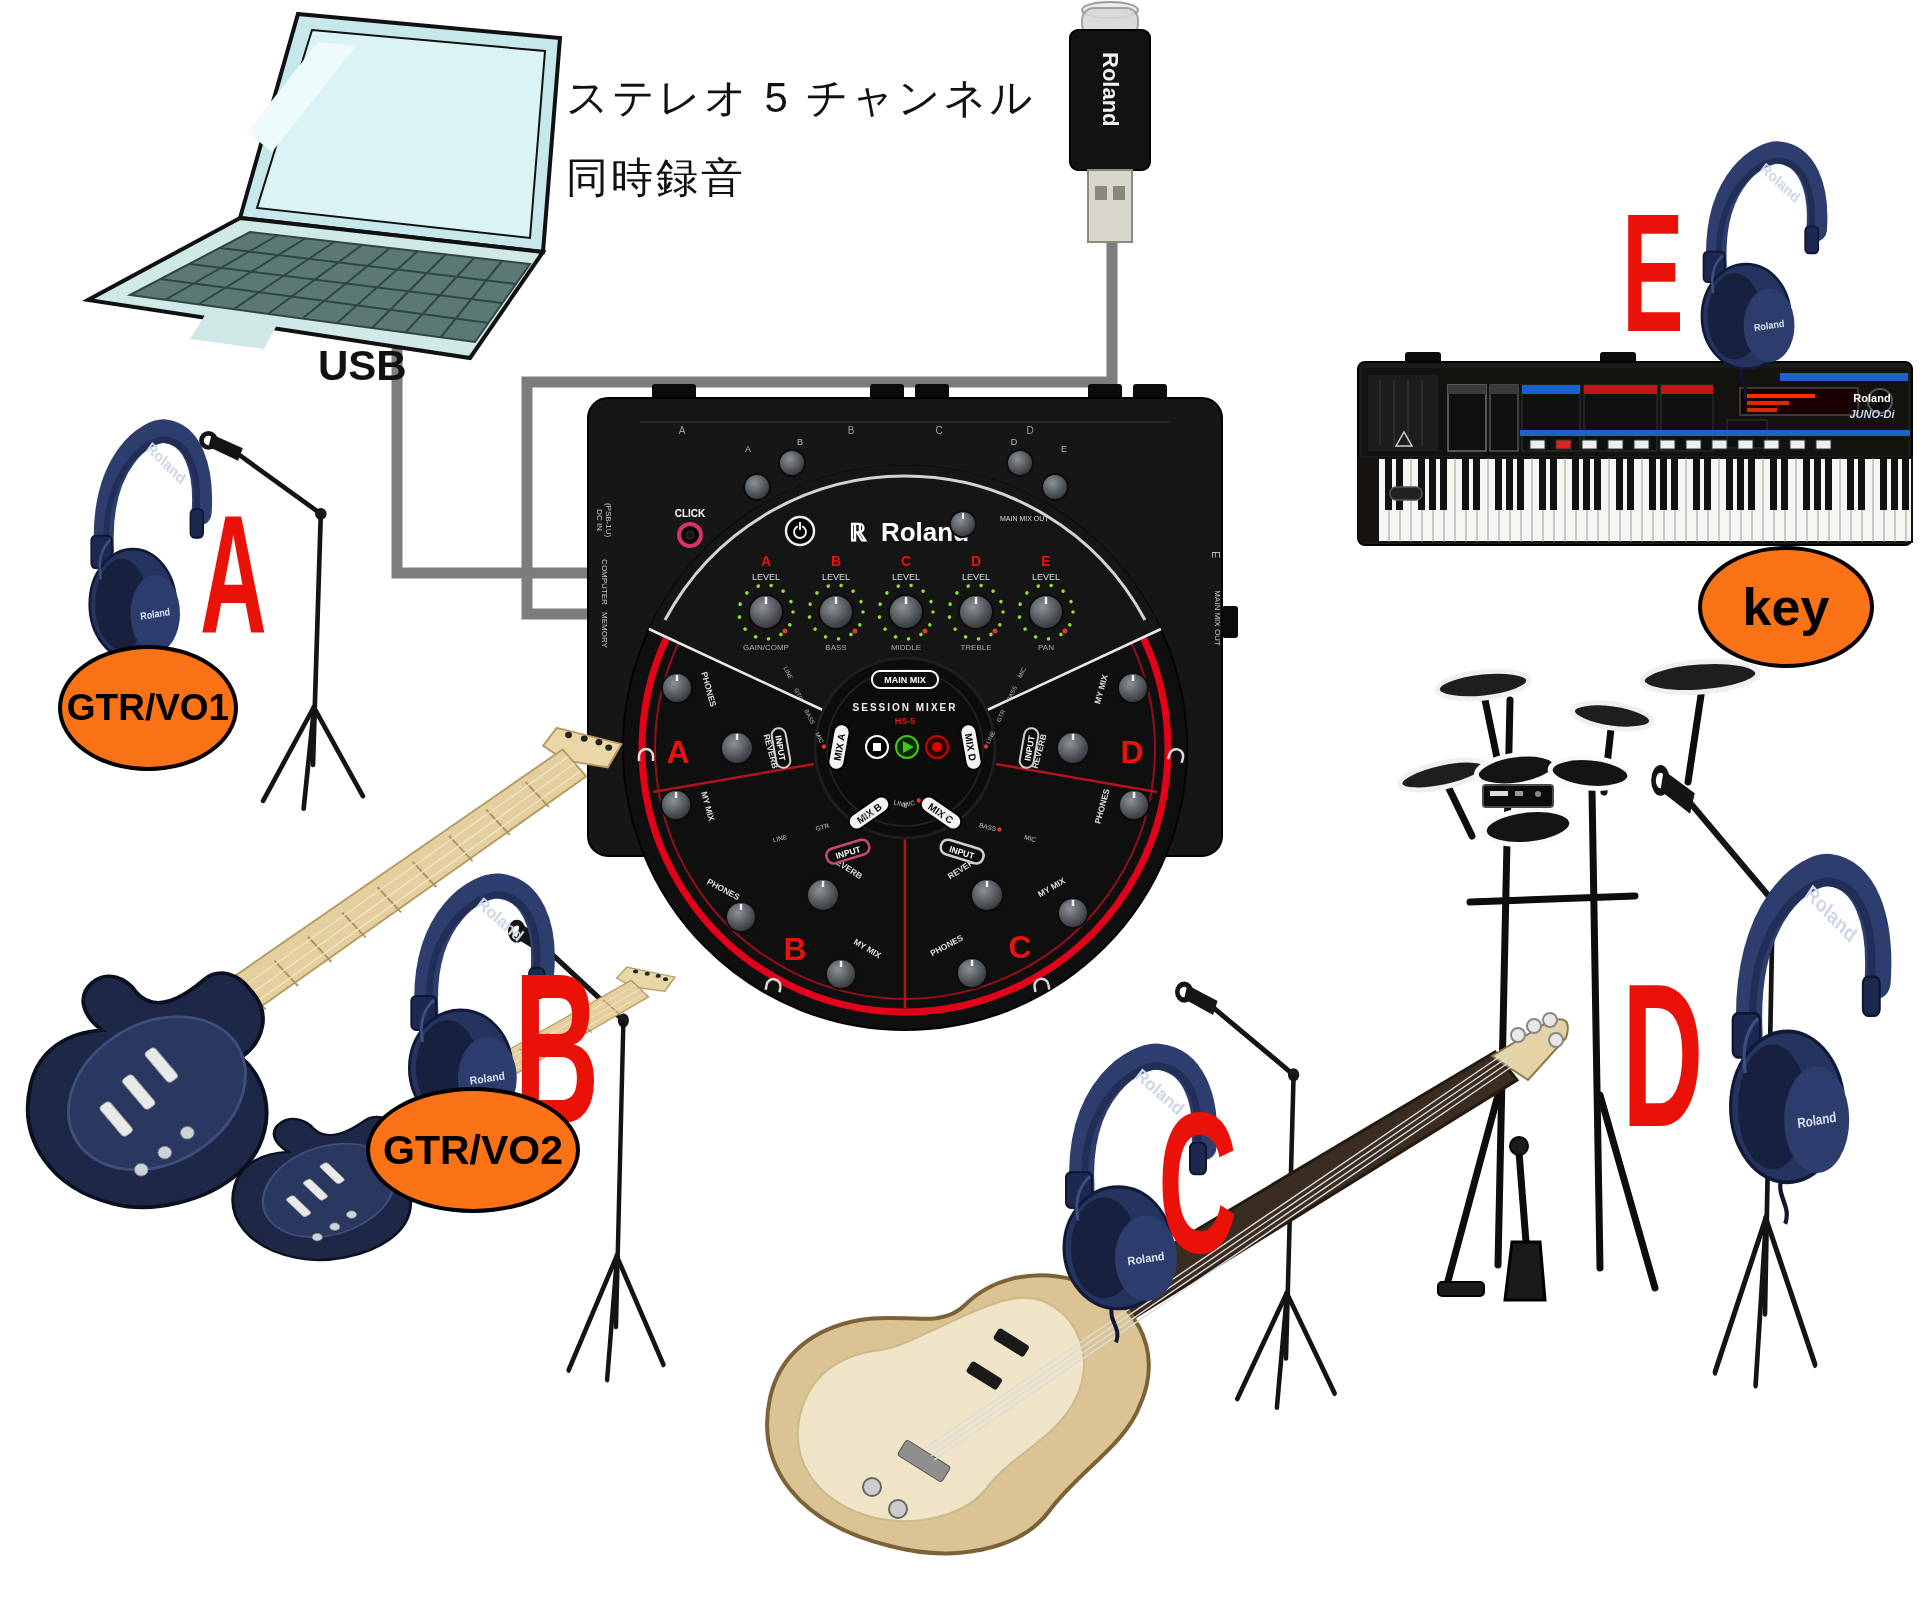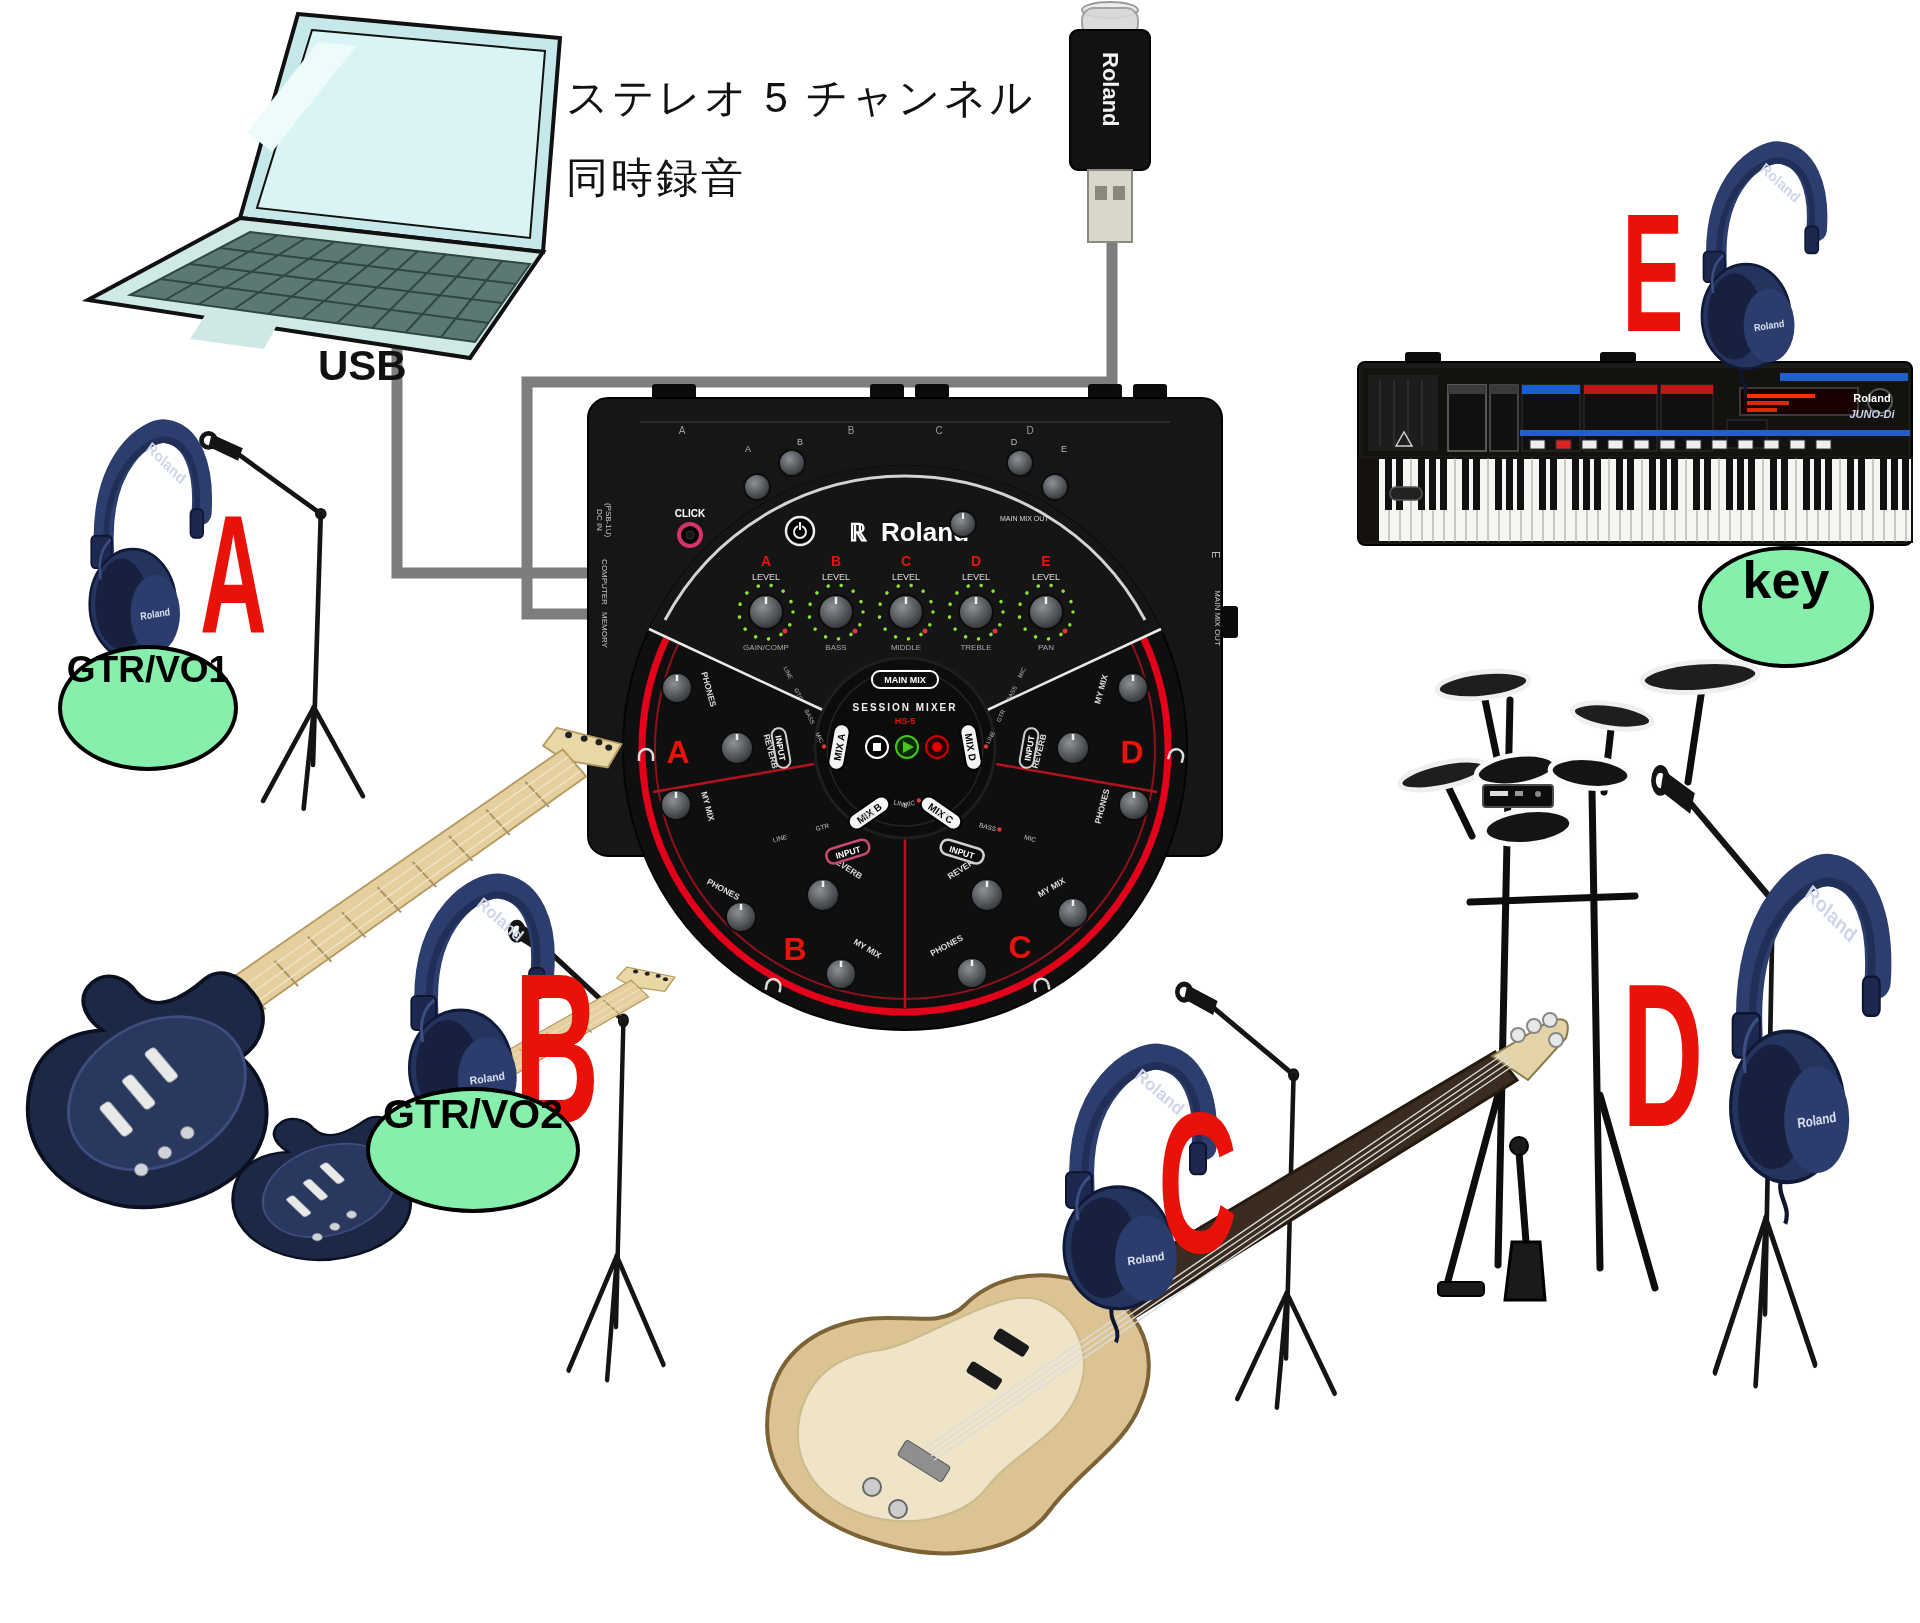--- a/index.html
+++ b/index.html
@@ -4,22 +4,22 @@
 <style>
   html,body{margin:0;padding:0;background:#fff;}
   #stage{position:relative;width:1920px;height:1623px;background:#fff;overflow:hidden;
          font-family:"Liberation Sans",sans-serif;}
   #scene{position:absolute;left:0;top:0;}
   svg text{font-family:"Liberation Sans",sans-serif;}
   .jp{position:absolute;color:#111;font-size:42px;letter-spacing:3px;font-weight:400;}
   .usb{position:absolute;color:#111;font-size:42px;font-weight:600;}
   .L{position:absolute;color:#ea1208;font-weight:900;line-height:0.78;
      transform:scaleX(.55);transform-origin:left top;}
-  .oval{position:absolute;background:#86efac;border:4px solid #000;border-radius:50%;
-        display:flex;align-items:flex-start;justify-content:center;color:#000;font-weight:700;}
+  .oval{position:absolute;background:#f97316;border:4px solid #000;border-radius:50%;
+        display:flex;align-items:center;justify-content:center;color:#000;font-weight:700;}
 </style>
 </head>
 <body>
 
 <div id="stage">
 
 <svg id="scene" width="1920" height="1623" viewBox="0 0 1920 1623">
   <defs>
     <radialGradient id="gk" cx="40%" cy="35%" r="75%">
       <stop offset="0" stop-color="#8d9297"></stop>

